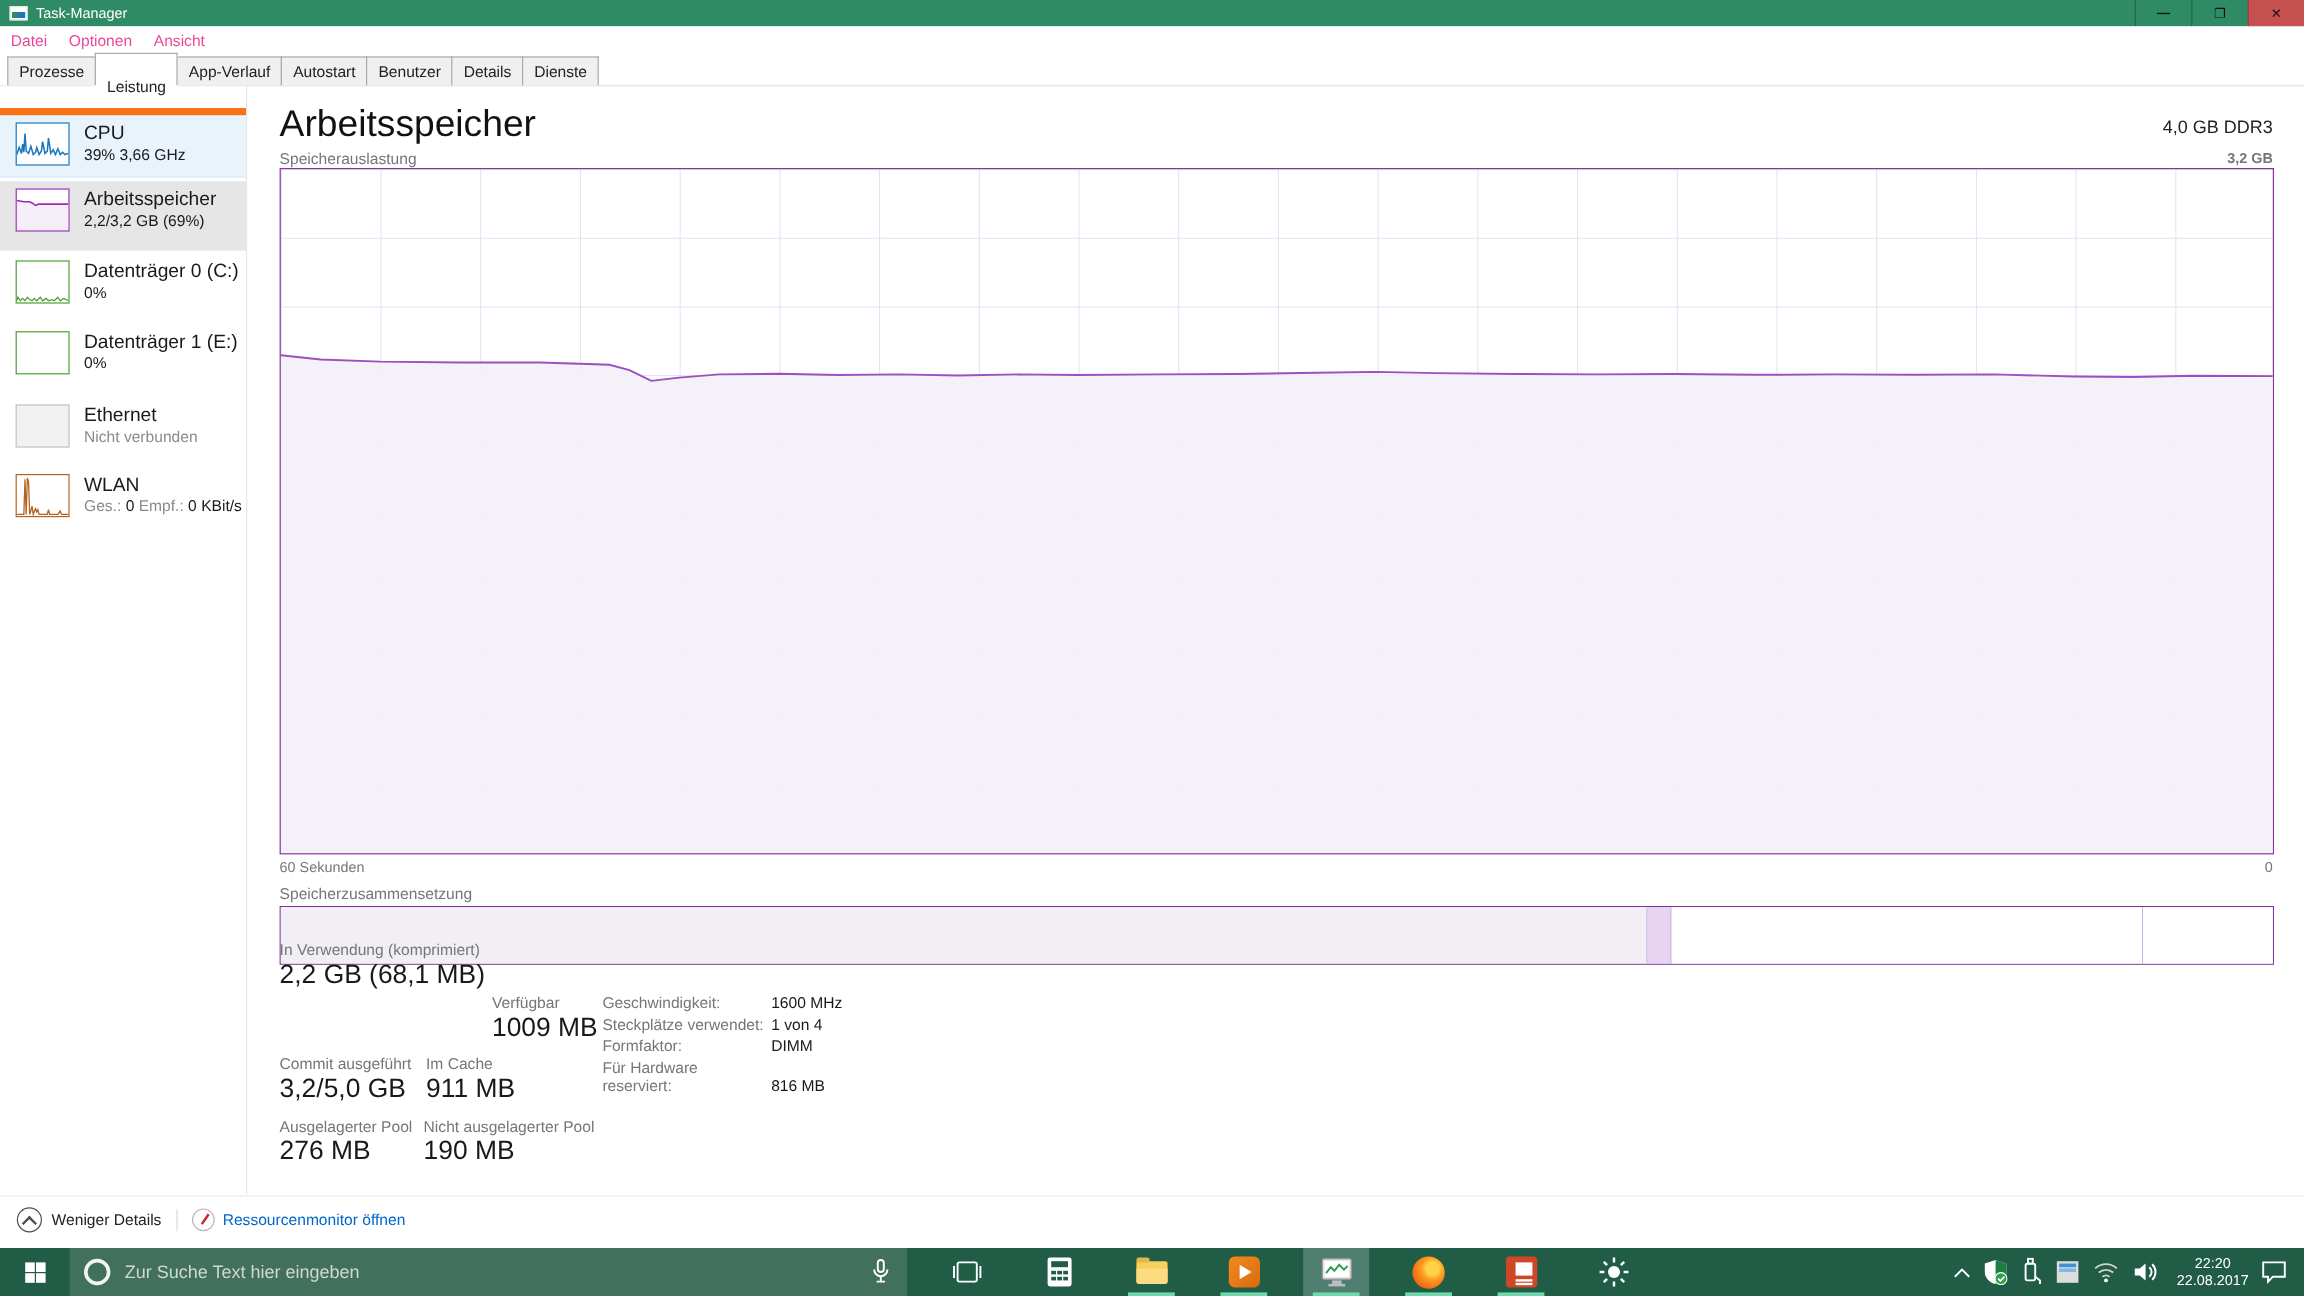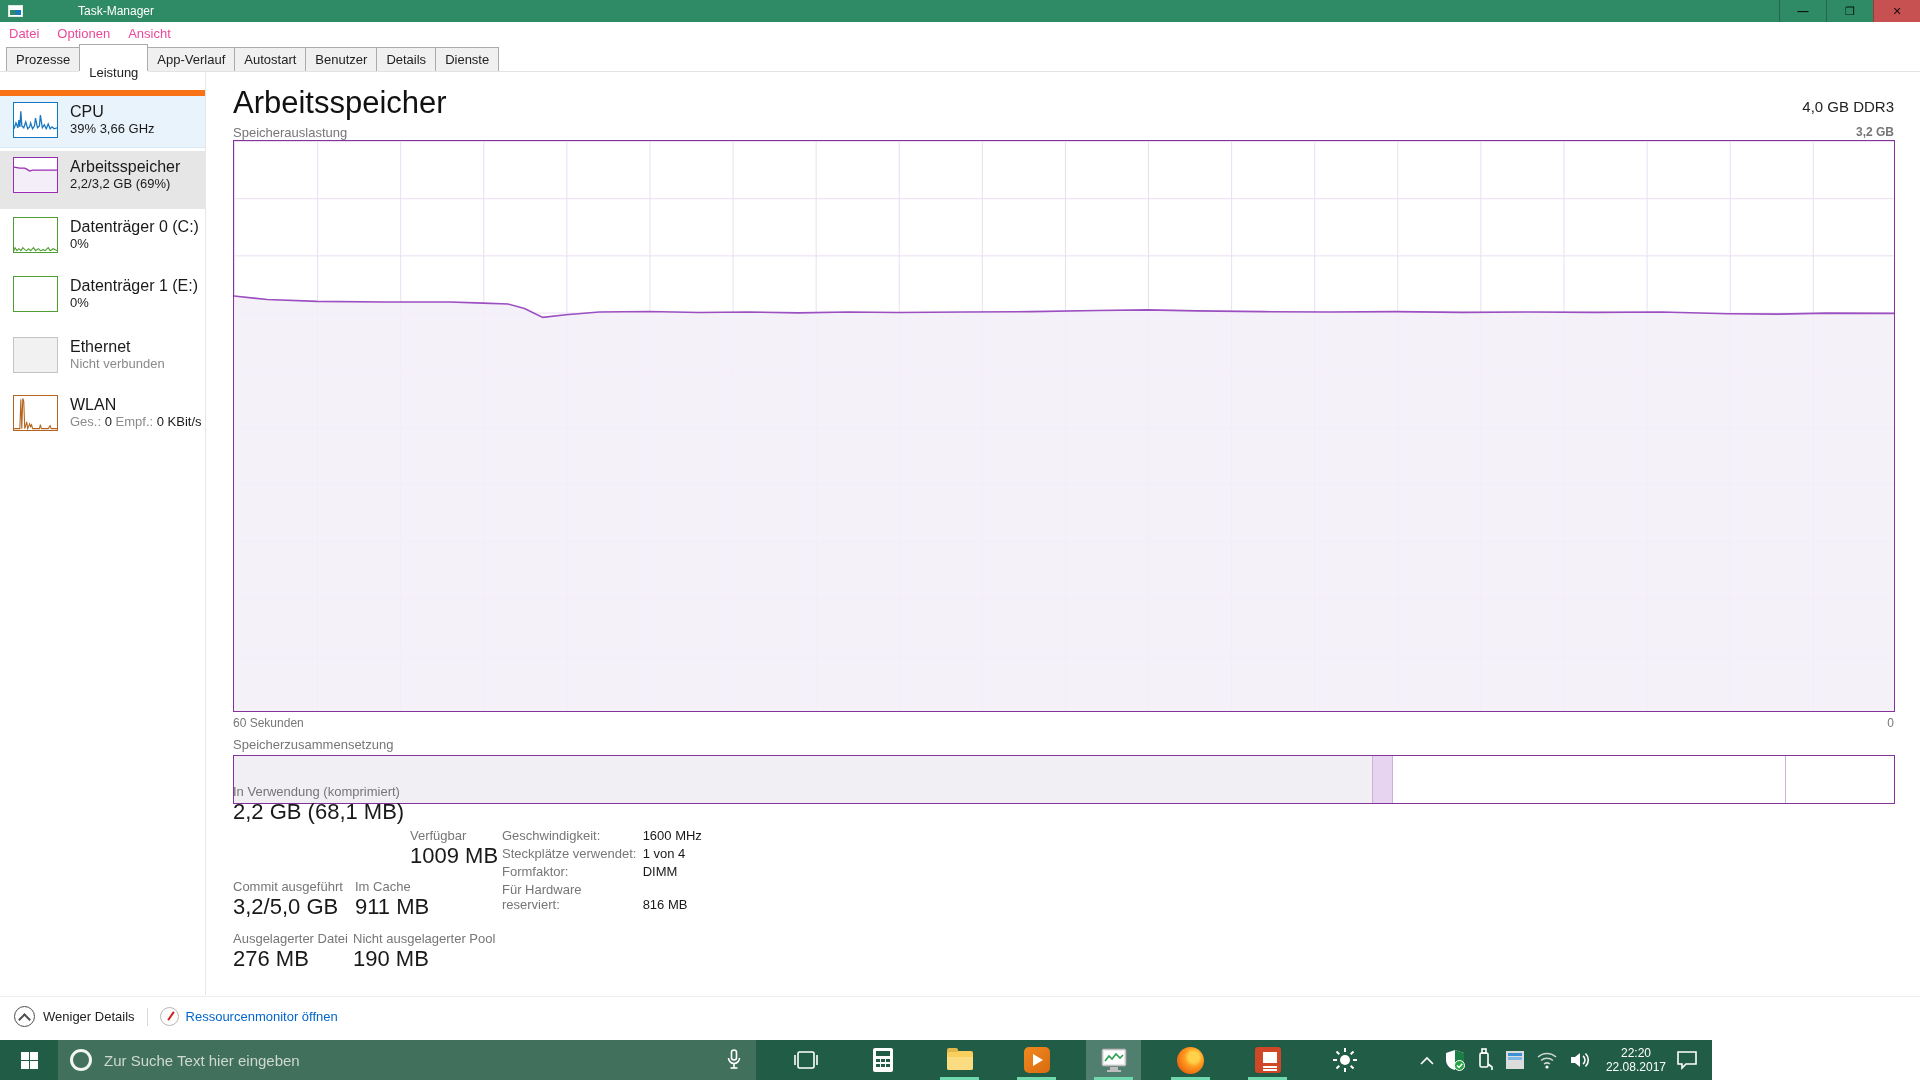--- a/index.html
+++ b/index.html
@@ -1,21 +1,21 @@
 <!DOCTYPE html>
 <html><head>
 <meta charset="utf-8">
 <style>
   * { margin:0; padding:0; box-sizing:border-box; }
   html,body { width:1920px; height:1080px; overflow:hidden; background:#fff;
     font-family:"Liberation Sans","DejaVu Sans",sans-serif; }
   .abs { position:absolute; }
 
   
-  #titlebar { left:0; top:0; width:1920px; height:22px; background:#2f8a66; display:flex; align-items:center;gap:48px; }
+  #titlebar { left:0; top:0; width:1920px; height:22px; background:#2f8a66; display:flex; align-items:center; }
   #app-icon { width:15px; height:12px; margin-left:8px; border:1px solid #dfe9e4; background:#fff; position:relative; }
   #app-icon::after { content:""; position:absolute; left:1px; right:1px; bottom:1px; height:5px;
      background:linear-gradient(90deg,#2f8a66 30%,#1777c0 70%); }
   #win-title { color:#fff; font-size:12px; margin-left:7px; }
   #caption-btns { position:absolute; right:0; top:0; height:22px; display:flex; }
   .cap-btn { width:47px; height:22px; display:flex; align-items:center; justify-content:center;
      color:#081310; font-size:11px; font-weight:bold; border-left:1px solid rgba(0,0,0,.25); }
   .cap-btn.close { background:#c75050; color:#1d0b0b; }
 
   #menubar { left:0; top:22px; width:1920px; height:22px; background:#fff; display:flex; align-items:center; }
@@ -74,21 +74,21 @@
   #chev-circle { width:21px; height:21px; border:1px solid #4d4d4d; border-radius:50%; position:relative; flex:none; }
   #chev-circle::after { content:""; position:absolute; left:5px; top:8px; width:7px; height:7px;
      border-left:2px solid #4d4d4d; border-top:2px solid #4d4d4d; transform:rotate(45deg); }
   #less-label { font-size:13px; color:#222; margin-left:8px; }
   #foot-sep { width:1px; height:18px; background:#d9d9d9; margin:0 12px; }
   #gauge { width:19px; height:19px; border:1px solid #b8b8b8; border-radius:50%; position:relative; background:#fdfdfd; flex:none; }
   #gauge::after { content:""; position:absolute; left:9px; top:3px; width:2px; height:10px; background:#c22; transform:rotate(35deg); }
   #res-link { font-size:13px; color:#0066cc; margin-left:7px; }
 
   
-  #taskbar { left:0; top:1040px; width:1712px; height:40px; background:#215c47; display:flex; align-items:center; }
+  #taskbar { left:0; top:1040px; width:1920px; height:40px; background:#215c47; display:flex; align-items:center; }
   #start-btn { width:58px; height:40px; display:flex; align-items:center; justify-content:center; flex:none; }
   .winlogo { width:17px; height:17px; display:grid; grid-template-columns:8px 8px; grid-template-rows:8px 8px; gap:1px; }
   .winlogo span { background:#fff; }
   #search-box { width:698px; height:40px; background:#41705d; display:flex; align-items:center; flex:none; }
   #cortana-ring { width:22px; height:22px; border:3px solid #f2f5f4; border-radius:50%; margin-left:12px; flex:none; }
   #search-text { font-size:15px; color:#cfd8d3; margin-left:12px; flex:1; }
   .tb-tile { width:55px; height:40px; display:flex; align-items:center; justify-content:center; position:relative; flex:none; margin-left:22px; }
   .tb-tile.open::after { content:""; position:absolute; left:8px; right:8px; bottom:0; height:3px; background:#6fd8ad; }
   .tb-tile.active { background:rgba(255,255,255,.22); }
   .folder { width:26px; height:19px; background:#f9cf5e; border-radius:2px; position:relative; }
@@ -242,21 +242,21 @@
 </div>
 <div class="stat" style="left:233px; top:879px;">
   <div class="stat-label">Commit ausgeführt</div>
   <div class="stat-value">3,2/5,0 GB</div>
 </div>
 <div class="stat" style="left:355px; top:879px;">
   <div class="stat-label">Im Cache</div>
   <div class="stat-value">911 MB</div>
 </div>
 <div class="stat" style="left:233px; top:931px;">
-  <div class="stat-label">Ausgelagerter Datei</div>
+  <div class="stat-label">Ausgelagerter Pool</div>
   <div class="stat-value">276 MB</div>
 </div>
 <div class="stat" style="left:353px; top:931px;">
   <div class="stat-label">Nicht ausgelagerter Pool</div>
   <div class="stat-value">190 MB</div>
 </div>
 
 <div class="det-row" style="left:502px; top:828px;">
   <span class="det-label">Geschwindigkeit:</span>
   <span class="det-value">1600 MHz</span>

